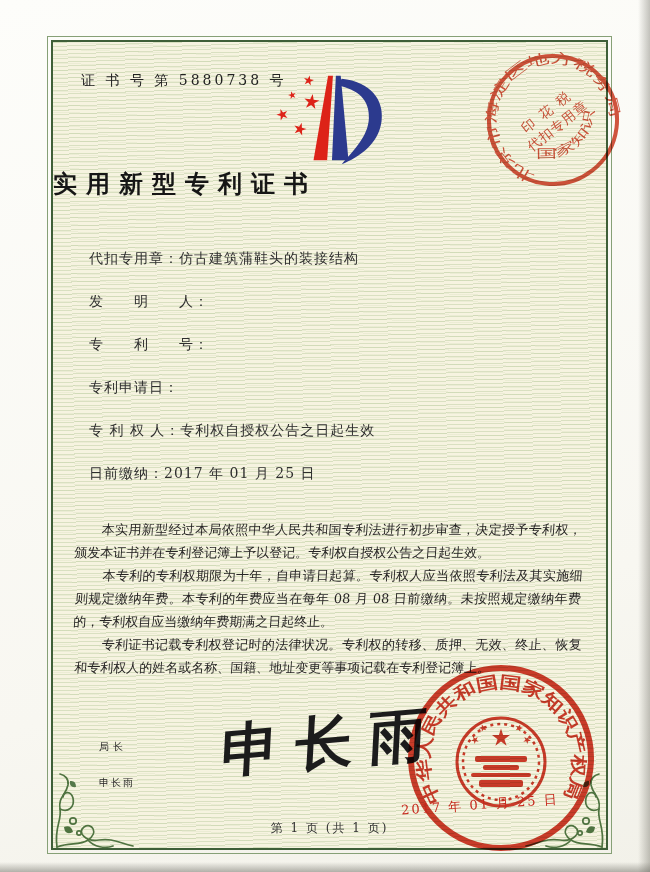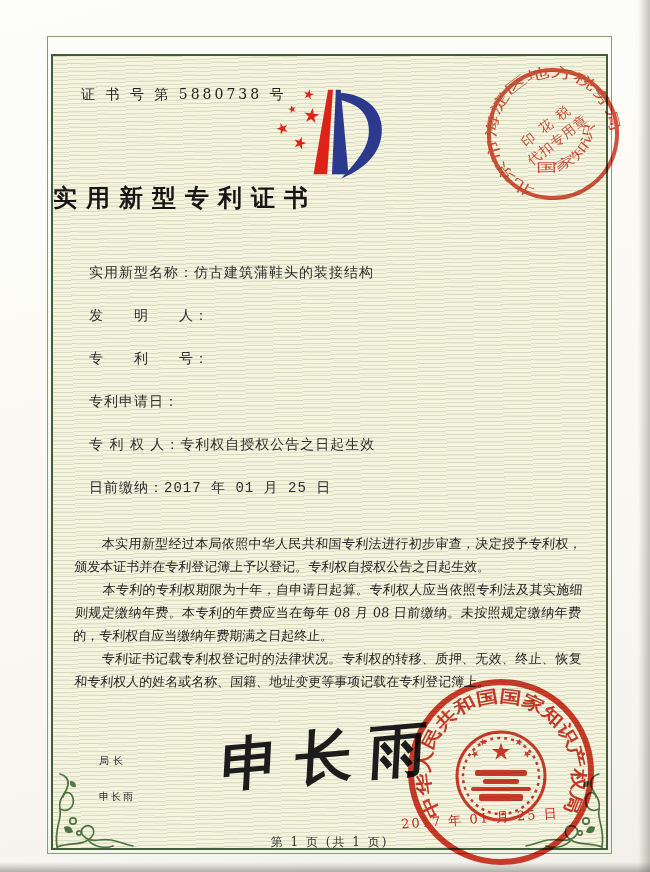--- a/index.html
+++ b/index.html
@@ -13,34 +13,33 @@
   .edge-bottom{position:absolute;left:0;bottom:0;width:100%;height:10px;
     background:linear-gradient(to bottom,rgba(0,0,0,0),rgba(95,94,86,.45));z-index:40;}
 
   .cert{position:absolute;left:47px;top:36px;width:563px;height:816px;
     border:1px solid #86a076;}
   .cert-inner{position:absolute;inset:3px;border:2px solid #3f5f38;
     background-color:#f6f3e0;
     background-image:
       repeating-linear-gradient(178deg, rgba(150,180,120,.30) 0px, rgba(150,180,120,.30) 1px, transparent 1px, transparent 4px),
       repeating-linear-gradient(2deg, rgba(170,195,140,.14) 0px, rgba(170,195,140,.14) 1px, transparent 1px, transparent 7px);
-    margin-top: 14px;
   }
 
   .cert-number{position:absolute;left:28px;top:30px;font-size:14px;letter-spacing:3px;color:#222;}
 
   .logo{position:absolute;left:214px;top:26px;width:128px;height:102px;}
 
   .title{position:absolute;left:0;top:126px;width:100%;text-align:left;
     font-size:24px;font-weight:700;letter-spacing:9px;color:#161616;}
 
   .fields{position:absolute;left:36px;top:208px;width:480px;}
   .field{display:flex;margin-bottom:25px;font-size:14px;color:#2e2e2e;letter-spacing:1px;}
   .field-label{white-space:pre;flex:0 0 auto;}
-  .field-value{white-space:pre;font-family:Liberation Mono, monospace;}
+  .field-value{white-space:pre;}
 
   .body-text{position:absolute;left:22px;top:476px;width:506px;
     font-size:13px;line-height:23px;color:#262424;text-align:justify;}
   .body-text p{margin:0;text-indent:2em;transform:skewX(-4deg);}
 
   .signoff{position:absolute;left:46px;top:698px;font-size:10px;color:#222;letter-spacing:4px;}
   .signoff .name{margin-top:22px;letter-spacing:2px;}
 
   .signature{position:absolute;left:168px;top:662px;font-size:58px;font-weight:700;
     color:#1c1c1c;letter-spacing:16px;transform:rotate(-5deg) skewX(-8deg);white-space:nowrap;}
@@ -123,21 +122,21 @@
         <text font-size="12" fill="#d0462f">
           <textPath href="#taxBottom" startOffset="2" textLength="146" lengthAdjust="spacingAndGlyphs">国家知识产权局</textPath>
         </text>
       </g>
     </svg>
 
     <div class="title">实用新型专利证书</div>
 
     <div class="fields">
       <div class="field">
-        <span class="field-label">实用新型名称：</span>
+        <span class="field-label">代扣专用章：</span>
         <span class="field-value">仿古建筑蒲鞋头的装接结构</span>
       </div>
       <div class="field">
         <span class="field-label">发　　明　　人：</span>
       </div>
       <div class="field">
         <span class="field-label">专　　利　　号：</span>
       </div>
       <div class="field">
         <span class="field-label">专利申请日：</span>

